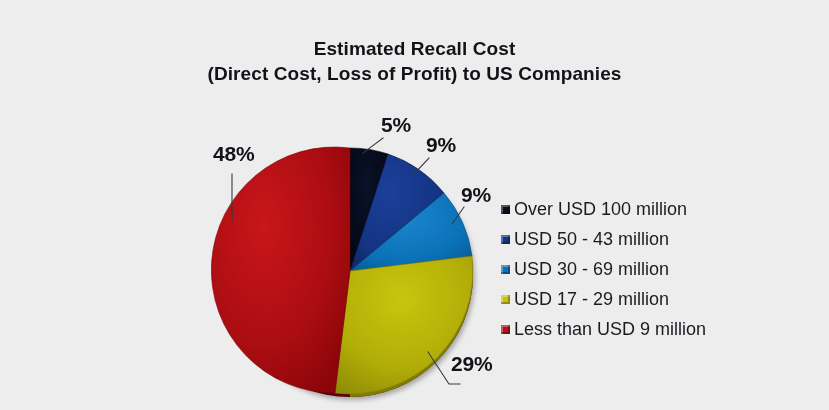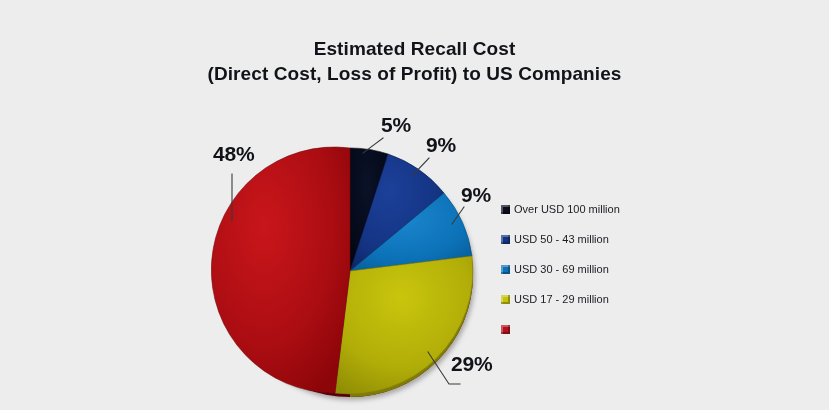--- a/index.html
+++ b/index.html
@@ -85,21 +85,21 @@
   }
   .legend-swatch {
     width: 9px;
     height: 9px;
     flex: 0 0 9px;
     margin-right: 4px;
     box-shadow: inset -2px -2px 0 rgba(0,0,0,0.28),
                 inset 2px 2px 0 rgba(255,255,255,0.30);
   }
   .legend-text {
-    font-size: 11px;
+    font-size: 18px;
     color: #1a1c22;
     line-height: 14px;
     white-space: nowrap;
   }
 </style>
 </head>
 <body>
 
 <div id="stage">
 
@@ -187,16 +187,17 @@
     <div class="legend-item">
       <span class="legend-swatch" style="background:#0c72b8"></span>
       <span class="legend-text">USD 30 - 69 million</span>
     </div>
     <div class="legend-item">
       <span class="legend-swatch" style="background:#c6c40a"></span>
       <span class="legend-text">USD 17 - 29 million</span>
     </div>
     <div class="legend-item">
       <span class="legend-swatch" style="background:#b3121a"></span>
+      <span class="legend-text">Less than USD 9 million</span>
     </div>
   </div>
 
 </div>
 
 </body></html>

